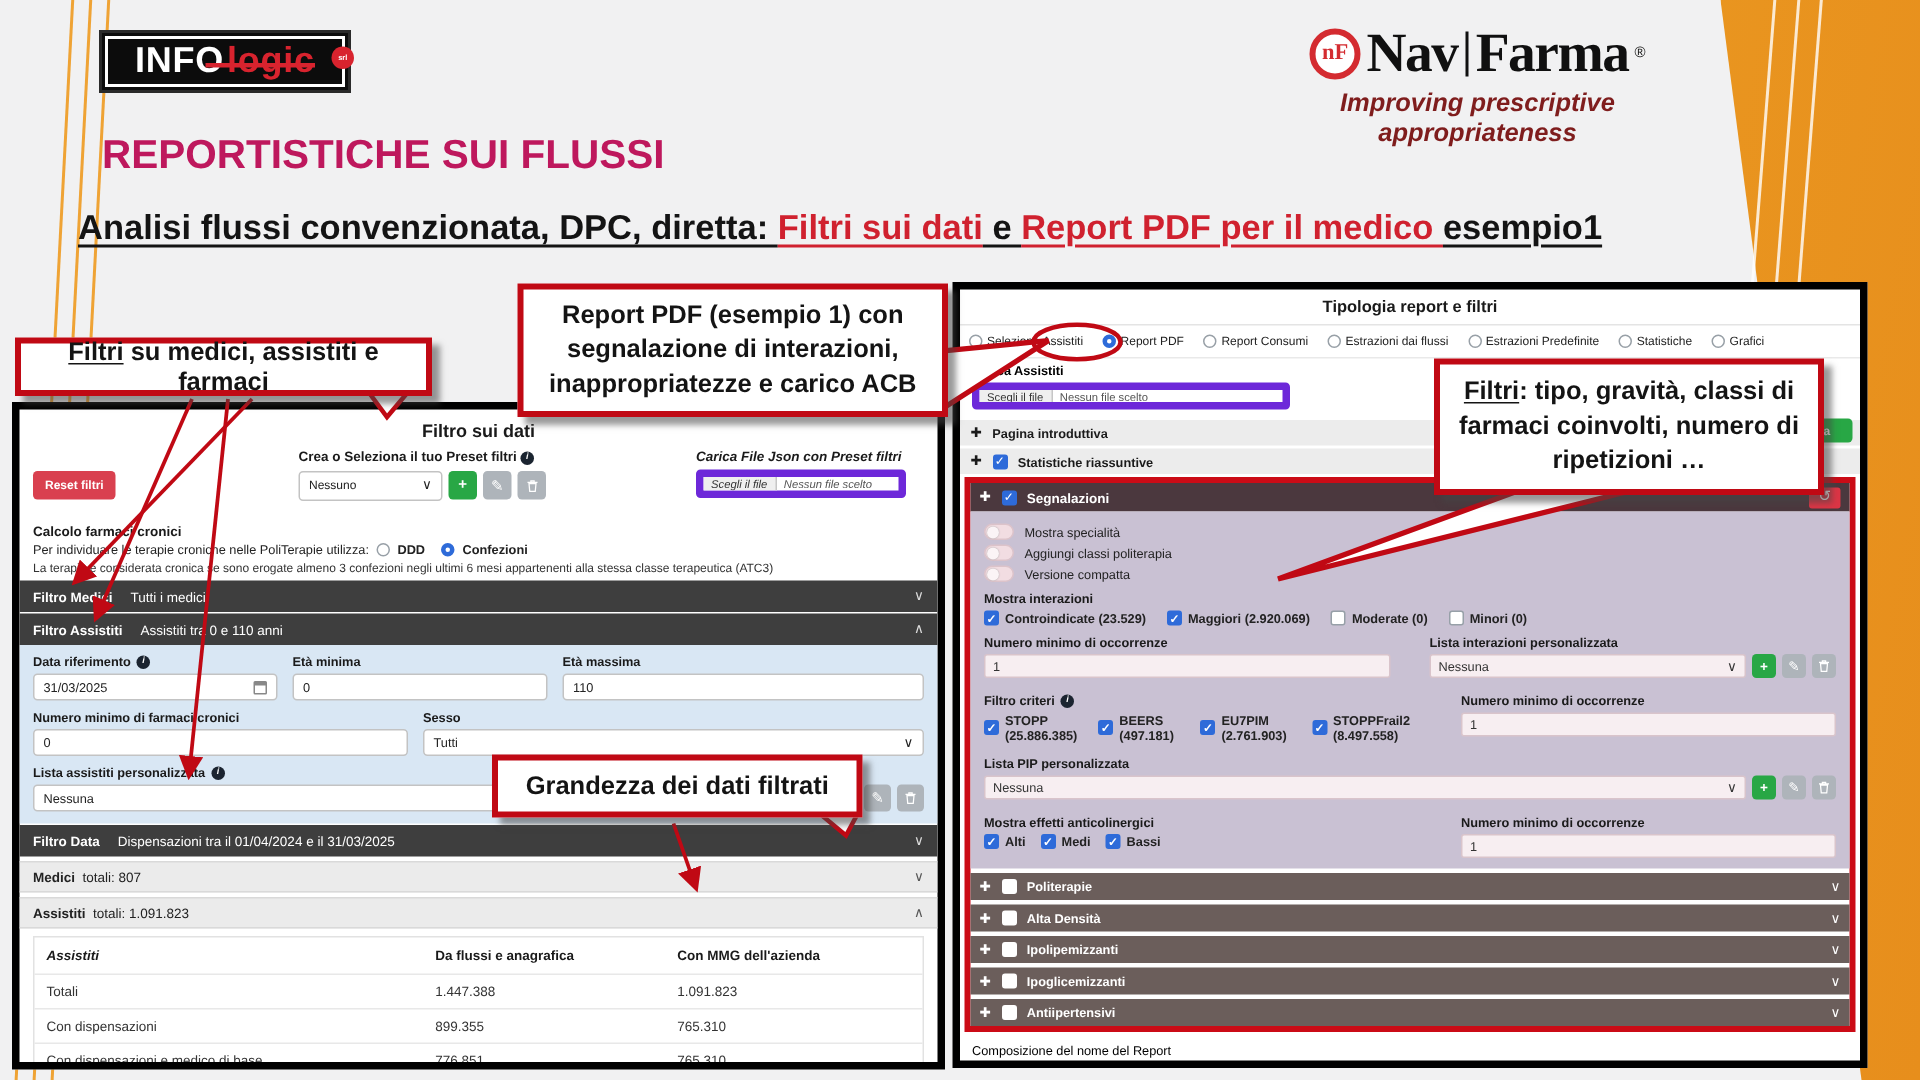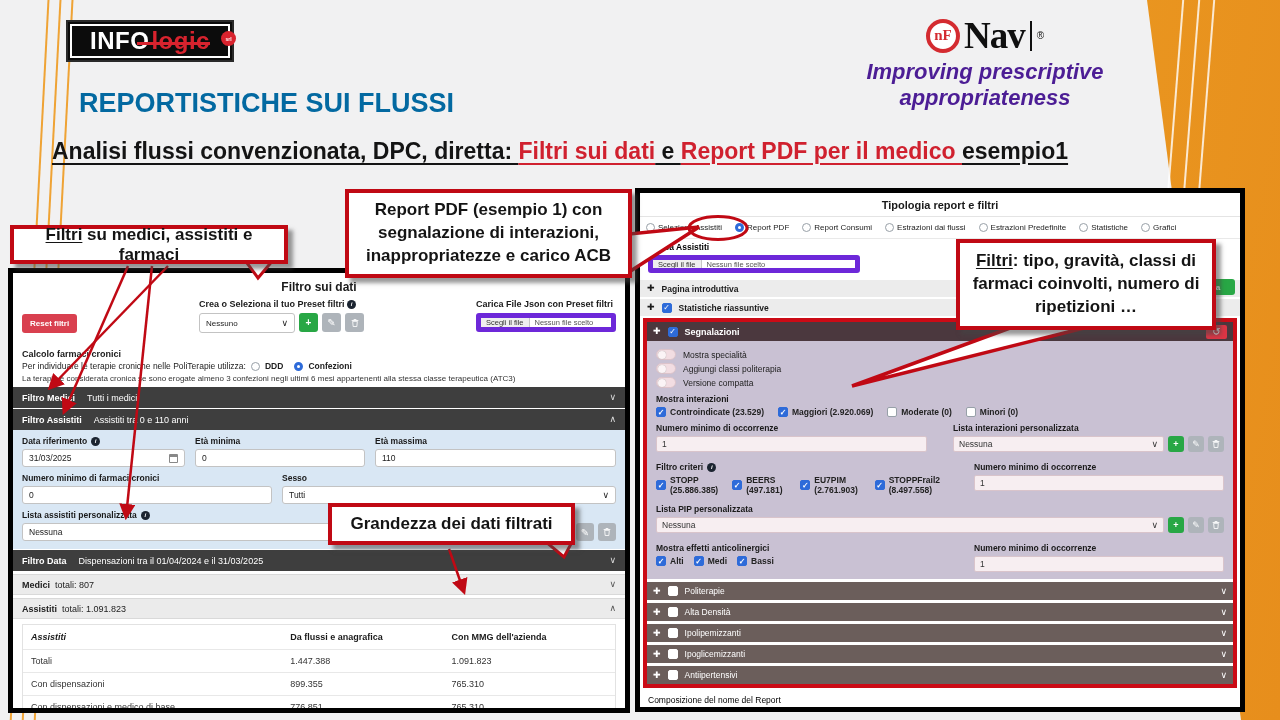--- a/index.html
+++ b/index.html
@@ -17,22 +17,22 @@
   .logo-il .info { color:#fff; font-weight:bold; font-size:24px; letter-spacing:.5px; }
   .logo-il .logic { color:#d8232e; font-weight:bold; font-size:24px; position:relative; letter-spacing:.5px; }
   .logo-il .logic::after { content:""; position:absolute; left:-14px; right:0; top:55%; height:3px; background:#d8232e; }
   .logo-il .srl { position:absolute; right:-4px; top:9px; width:15px; height:15px; border-radius:50%; background:#d8232e; color:#fff; font-size:5px; display:flex; align-items:center; justify-content:center; font-weight:bold; }
   .logo-nf { position:absolute; left:835px; top:14px; width:300px; z-index:3; }
   .logo-nf .row { display:flex; align-items:center; justify-content:center; gap:4px; }
   .logo-nf .ring { width:34px; height:34px; border-radius:50%; border:4px solid #d42b30; background:#fff; color:#d42b30; font-weight:bold; font-size:15px; display:flex; align-items:center; justify-content:center; font-family:"Liberation Serif",serif; }
   .logo-nf .word { font-family:"Liberation Serif",serif; font-weight:bold; font-size:37px; color:#101010; letter-spacing:-1px; }
   .logo-nf .sep { width:2px; height:30px; background:#101010; margin:0 1px; }
   .logo-nf .reg { font-size:10px; vertical-align:top; color:#101010; }
-  .logo-nf .tag { text-align:center; color:#4c1d95; font-style:italic; font-weight:bold; font-size:22px; margin-top:2px; }
-  .pg-title { position:absolute; left:79px; top:88px; font-size:27px; font-weight:bold; color:#0369a1; z-index:3; }
+  .logo-nf .tag { text-align:center; color:#7f1d1d; font-style:italic; font-weight:bold; font-size:17px; margin-top:2px; }
+  .pg-title { position:absolute; left:68px; top:88px; font-size:27px; font-weight:bold; color:#be185d; z-index:3; }
   .subtitle { position:absolute; left:52px; top:138px; width:1195px; font-size:23px; font-weight:bold; color:#141414; z-index:3; white-space:nowrap; }
   .subtitle span { text-decoration:underline; text-decoration-thickness:2px; text-underline-offset:4px; }
   .subtitle .red { color:#d0212f; }
 
   
   .callout { position:absolute; background:#fff; border:4px solid #c00914; box-shadow:5px 5px 4px rgba(70,70,70,.55); color:#141414; font-weight:bold; display:flex; align-items:center; justify-content:center; text-align:center; z-index:50; }
   .callout u { text-underline-offset:2px; }
   #co1 { left:10px; top:225px; width:278px; height:39px; font-size:17px; }
   #co2 { left:345px; top:189px; width:287px; height:89px; font-size:17px; line-height:1.35; padding:2px 8px; }
   #co3 { left:956px; top:239px; width:260px; height:91px; font-size:17px; line-height:1.35; padding:2px 8px; }
@@ -60,24 +60,24 @@
   .dragi { font-size:9px; line-height:1; flex:none; }
   .pattern { background-image:radial-gradient(circle at 8px 7px, rgba(255,255,255,.07) 4px, transparent 4.6px); background-size:24px 14px; }
 
   
   #lwin { left:8px; top:268px; width:622px; height:445px; }
   #lwin .wtitle { text-align:center; font-size:12px; font-weight:bold; color:#1a1a1a; padding:7px 0 5px; }
   #lwin .toolbar { position:relative; height:50px; }
   #lwin .reset { position:absolute; left:9px; top:15px; background:#d9404f; color:#fff; font-weight:bold; font-size:8px; padding:5px 8px; border-radius:3px; }
   #lwin .preset { position:absolute; left:186px; top:0; width:200px; }
   #lwin .preset .lab, #lwin .json .lab { font-size:9px; font-weight:bold; color:#1a1a1a; }
-  #lwin .preset .ctr { display:flex; gap:4px; margin-top:4px; }
+  #lwin .preset .ctr { display:flex; gap:4px; margin-top:4px; align-items:center; }
   #lwin .preset .selbox { width:96px; height:20px; font-size:8px; }
   #lwin .preset .ibtn { width:19px; height:19px; font-size:10px; }
-  #lwin .json { position:absolute; right:9px; top:0; width:140px; }
+  #lwin .json { position:absolute; right:21px; top:0; width:140px;font-style:italic; }
   #lwin .json .filebox { height:19px; font-size:7.5px; margin-top:4px; }
   #lwin .cronici { padding:0 9px 4px; }
   #lwin .cronici .t { font-size:9px; font-weight:bold; color:#1a1a1a; margin-bottom:2px; }
   #lwin .cronici .l1 { font-size:8.5px; color:#222; display:flex; align-items:center; gap:5px; margin-bottom:3px; }
   #lwin .cronici .l1 b { margin-right:6px; }
   #lwin .cronici .l2 { font-size:8px; color:#333; }
   .dbar { height:21px; background:#3e3e3e; color:#fff; display:flex; align-items:center; padding:0 9px; font-size:9px; gap:12px; }
   .dbar .t { font-weight:bold; }
   .dbar .chev { color:#ddd; }
   #lwin .bluepanel { background:#d9e7f4; padding:6px 9px 8px; }
@@ -121,21 +121,21 @@
   .blab { font-weight:bold; color:#1a1a1a; margin-top:6px; margin-bottom:3px; display:flex; align-items:center; gap:4px; }
   .ckrow { display:flex; align-items:center; gap:14px; margin:2px 0 3px; }
   .ckrow .ck { display:flex; align-items:center; gap:4px; font-weight:bold; }
   .seg2 { display:grid; grid-template-columns:1fr 1fr; column-gap:26px; margin-top:4px; }
   .seg2b { display:grid; grid-template-columns:1fr 250px; column-gap:26px; margin-top:4px; }
   .pinput { height:16px; background:#f7eef1; border:1px solid #d9c4cb; border-radius:2px; display:flex; align-items:center; padding:0 5px; color:#333; }
   .pselrow { display:flex; gap:4px; align-items:center; }
   .pselrow .psel { flex:1; height:16px; background:#f7eef1; border:1px solid #d9c4cb; border-radius:2px; display:flex; align-items:center; padding:0 5px; color:#333; }
   .pselrow .ibtn { width:16px; height:16px; font-size:9px; }
   .bbar { height:18px; background:#6b5e5b; color:#fff; display:flex; align-items:center; gap:7px; padding:0 6px; font-size:8.5px; margin-top:3px; }
-  .bbar .lab { font-weight:normal; }
+  .bbar .lab { font-weight:bold; }
   #rwin .compose { padding:4px 8px 0; }
   #rwin .compose .lab { font-size:8.5px; font-weight:normal; }
   #rwin .compose .crow { display:grid; grid-template-columns:1fr 1fr 1fr; margin-top:3px; }
   #rwin .compose .crow > div { height:18px; border:1px solid #ccc; display:flex; align-items:center; padding:0 6px; font-size:8.5px; background:#fff; }
   #rwin .compose .crow > div + div { margin-left:-1px; }
   .ph { color:#999; }
   .tsvg { width:10px; height:10px; display:block; }
 </style>
 </head>
 <body>
@@ -153,20 +153,21 @@
   <div class="logo-il">
     <span class="info">INFO</span>
       <span class="logic">logic</span>
     <span class="srl">srl</span>
   </div>
   <div class="logo-nf">
     <div class="row">
       <span class="ring">nF</span>
       <span class="word">Nav</span>
       <span class="sep"></span>
+      <span class="word">Farma</span>
       <span class="reg">®</span>
     </div>
     <div class="tag">Improving prescriptive appropriateness</div>
   </div>
   <div class="pg-title">REPORTISTICHE SUI FLUSSI</div>
   <div class="subtitle">
     <span>Analisi flussi convenzionata, DPC, diretta: </span><span class="red">Filtri sui dati</span><span> e </span><span class="red">Report PDF per il medico </span><span>esempio1</span>
   </div>
 
   <div class="win" id="lwin">

